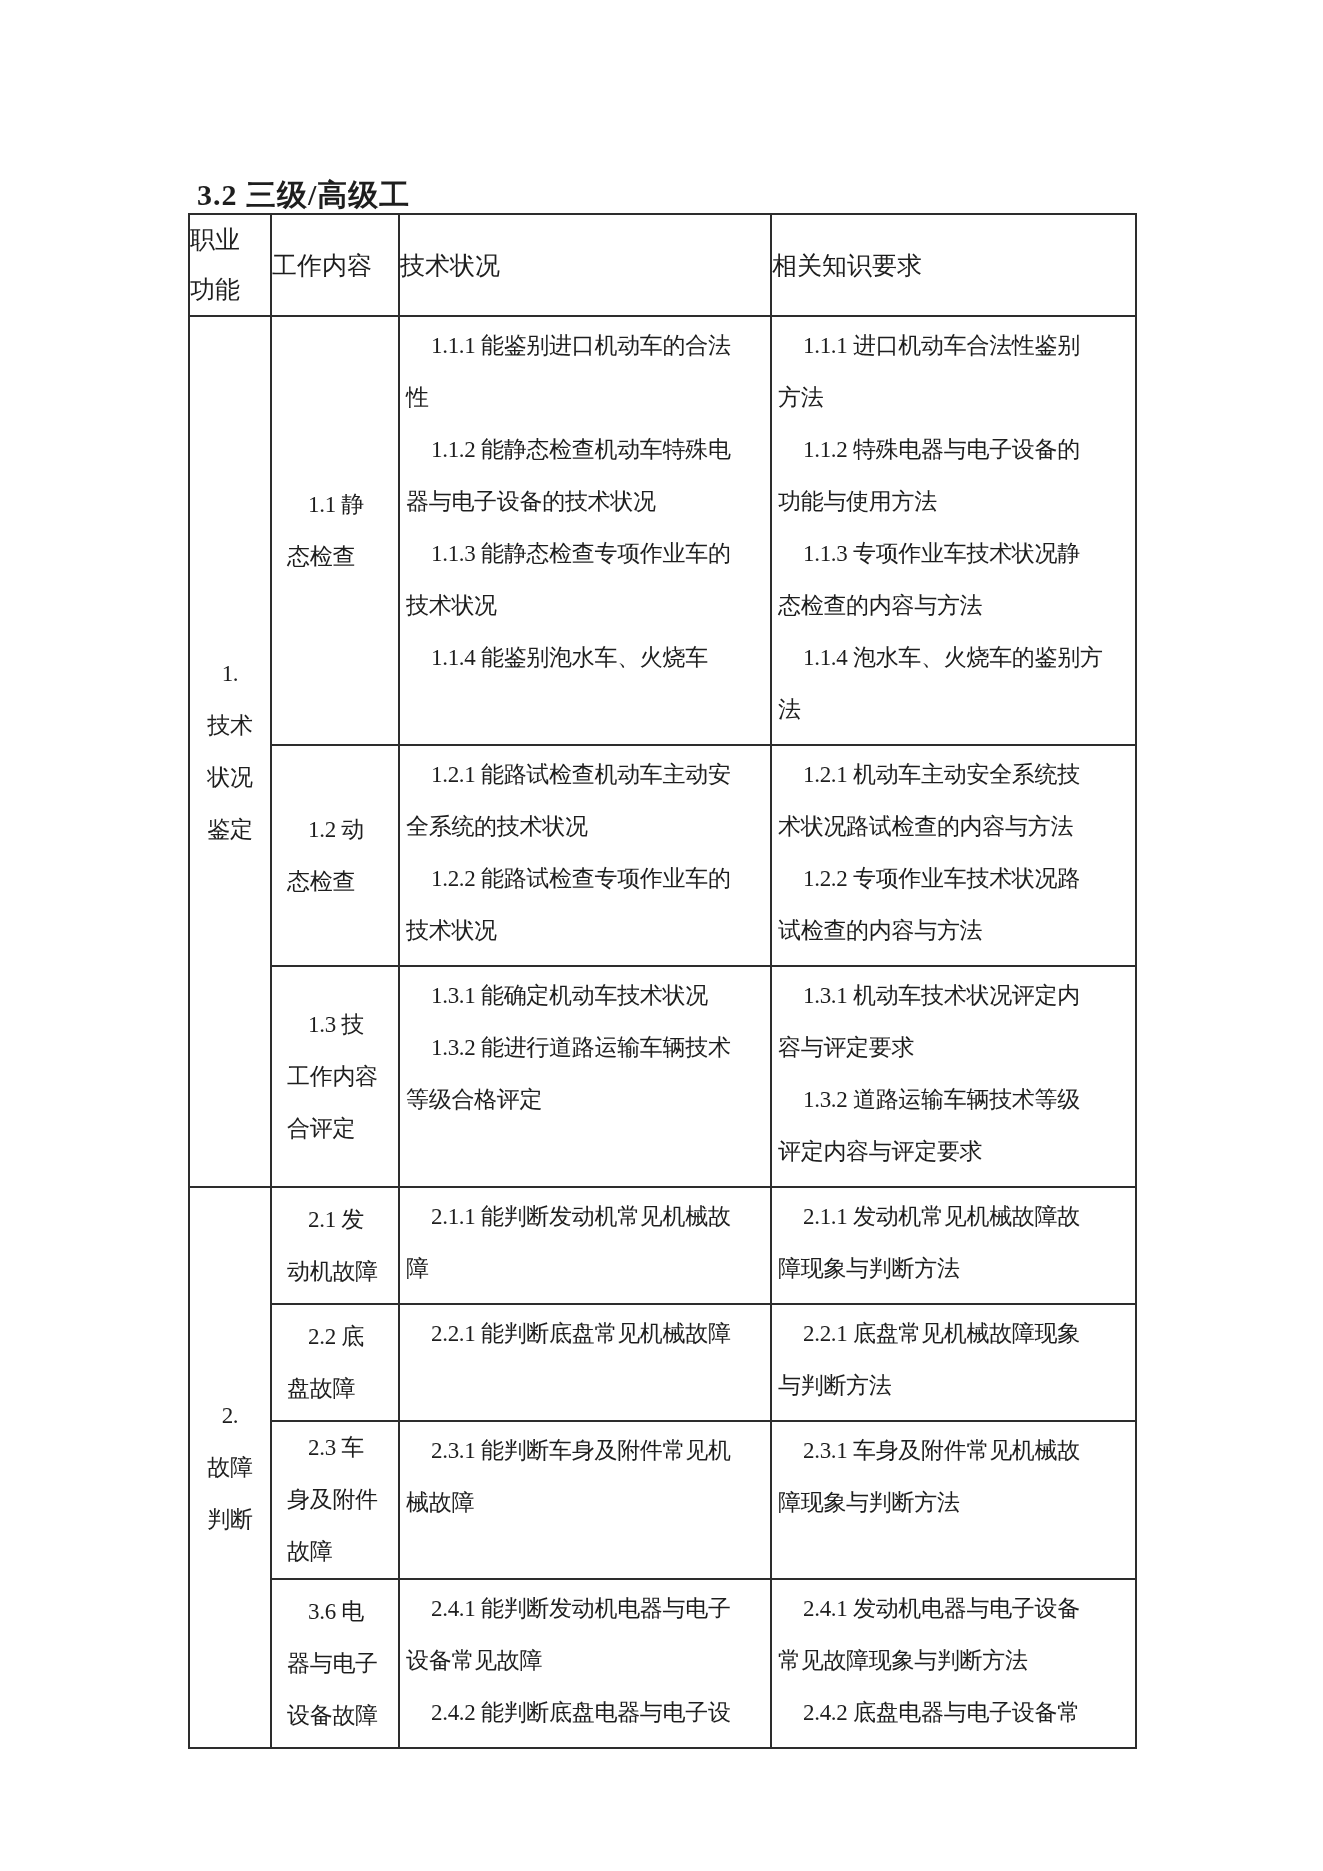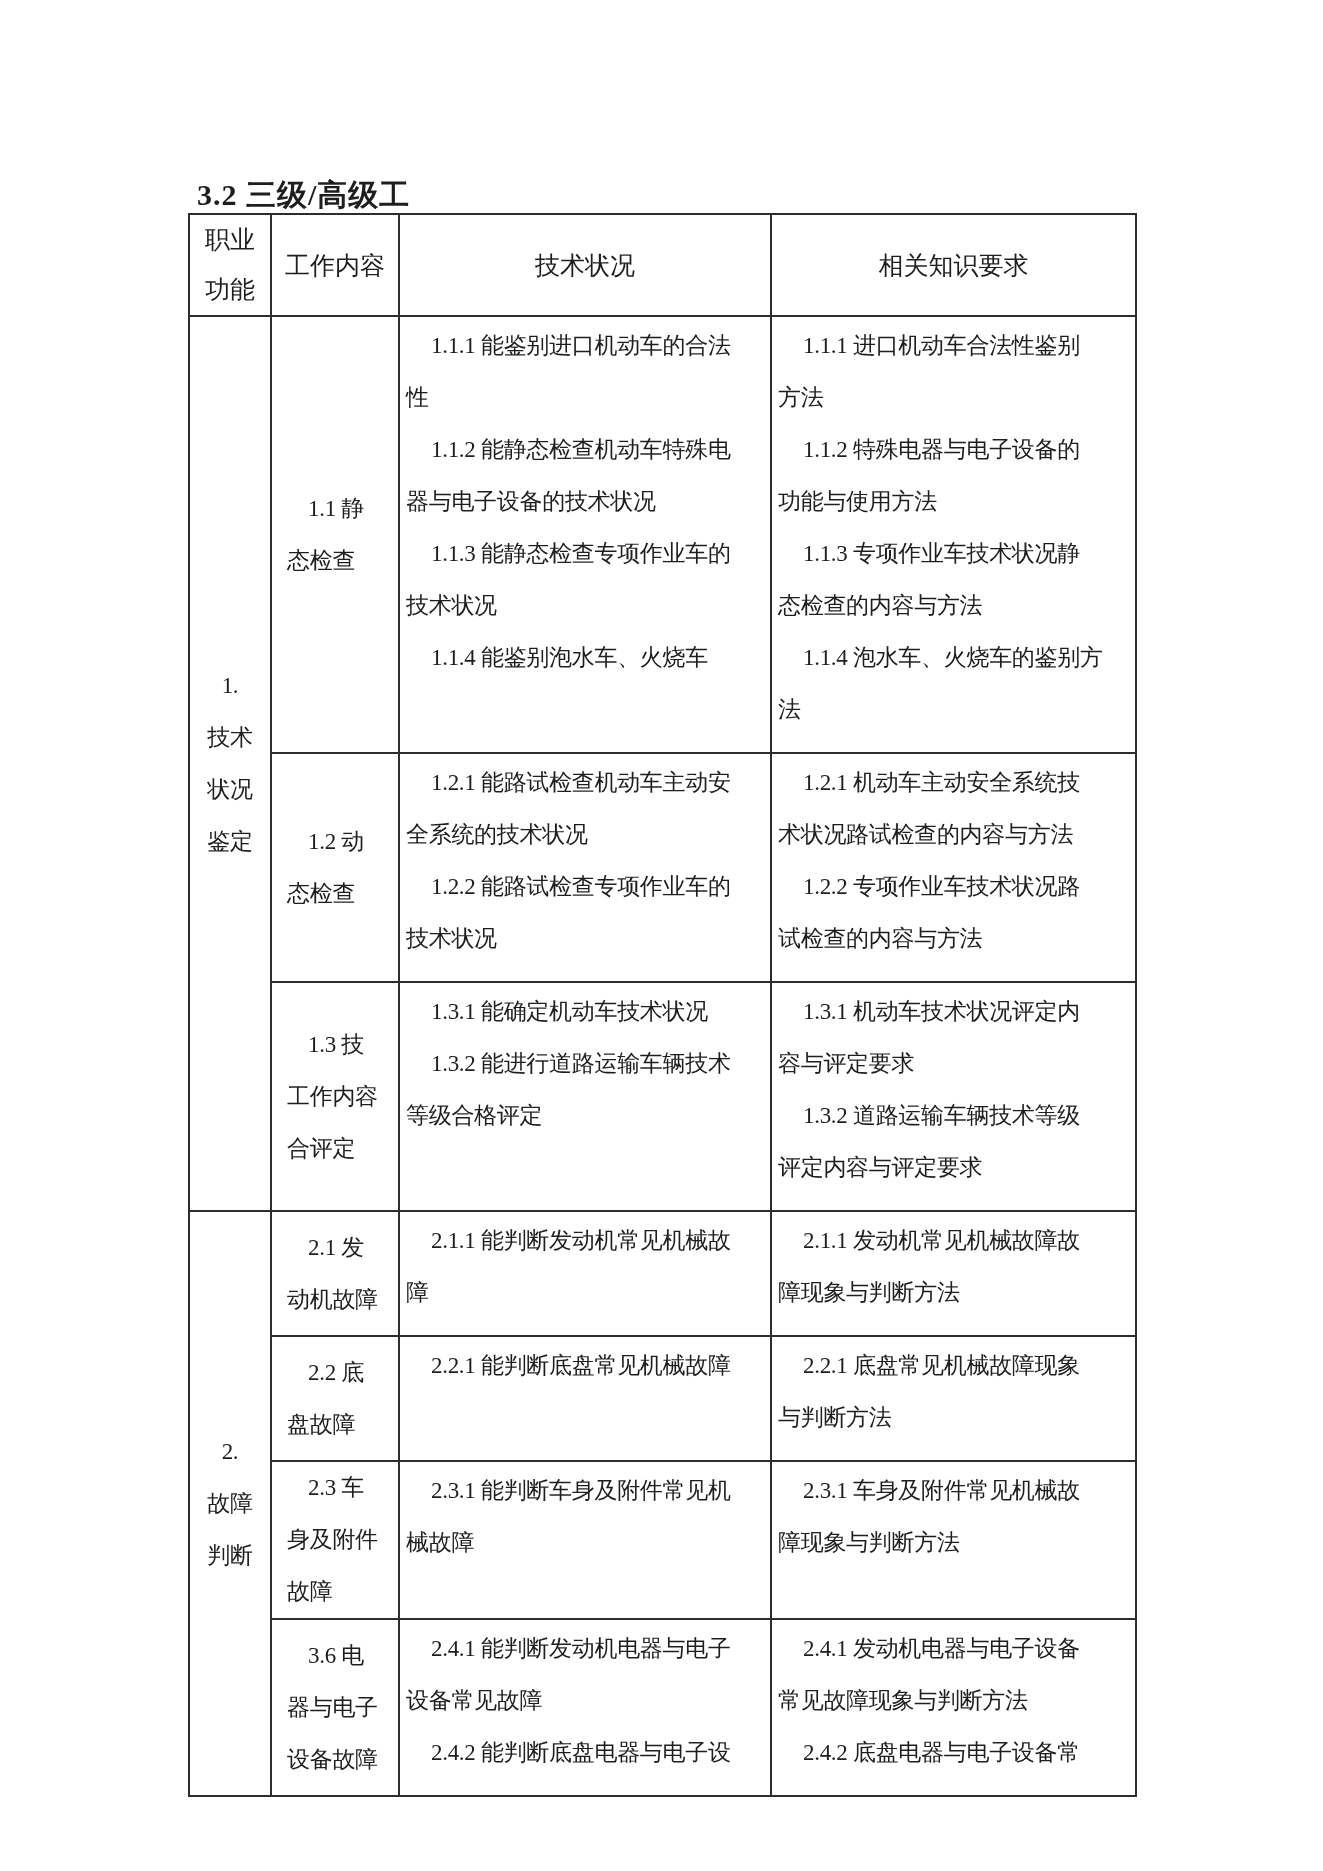--- a/index.html
+++ b/index.html
@@ -29,32 +29,32 @@
     overflow:hidden;
   }
   
   .rh102{height:102px} .rh418{height:418px} .rh208{height:208px} .rh211{height:211px}
   .rh106{height:106px} .rh105{height:105px} .rh157{height:157px} .rh150{height:150px}
 
   .line { height:52px; line-height:52px; white-space:nowrap; }
   .para { margin:0; }
 
   
-  td.th { text-align:center; vertical-align:middle; font-size:25px; letter-spacing:0;border-radius:32px; }
+  td.th { vertical-align:middle; font-size:25px; letter-spacing:0; }
   td.th .line { height:50px; line-height:50px; }
 
   
   td.func { text-align:center; vertical-align:middle; }
 
   
   td.work { vertical-align:middle; padding:0 15px; }
   td.work .line.first { text-indent:21px; }
 
   
-  td.skill, td.know { vertical-align:top; padding:3px 5px 16px 6px; }
+  td.skill, td.know { vertical-align:top; padding:3px 5px 8px 6px; }
   td.skill .line.first, td.know .line.first { text-indent:25px; }
 
   .page-number {
     position:absolute; left:0; top:1703px; width:100%;
     text-align:center; font-size:23px; line-height:30px;
   }
 </style>
 </head>
 <body>
 

